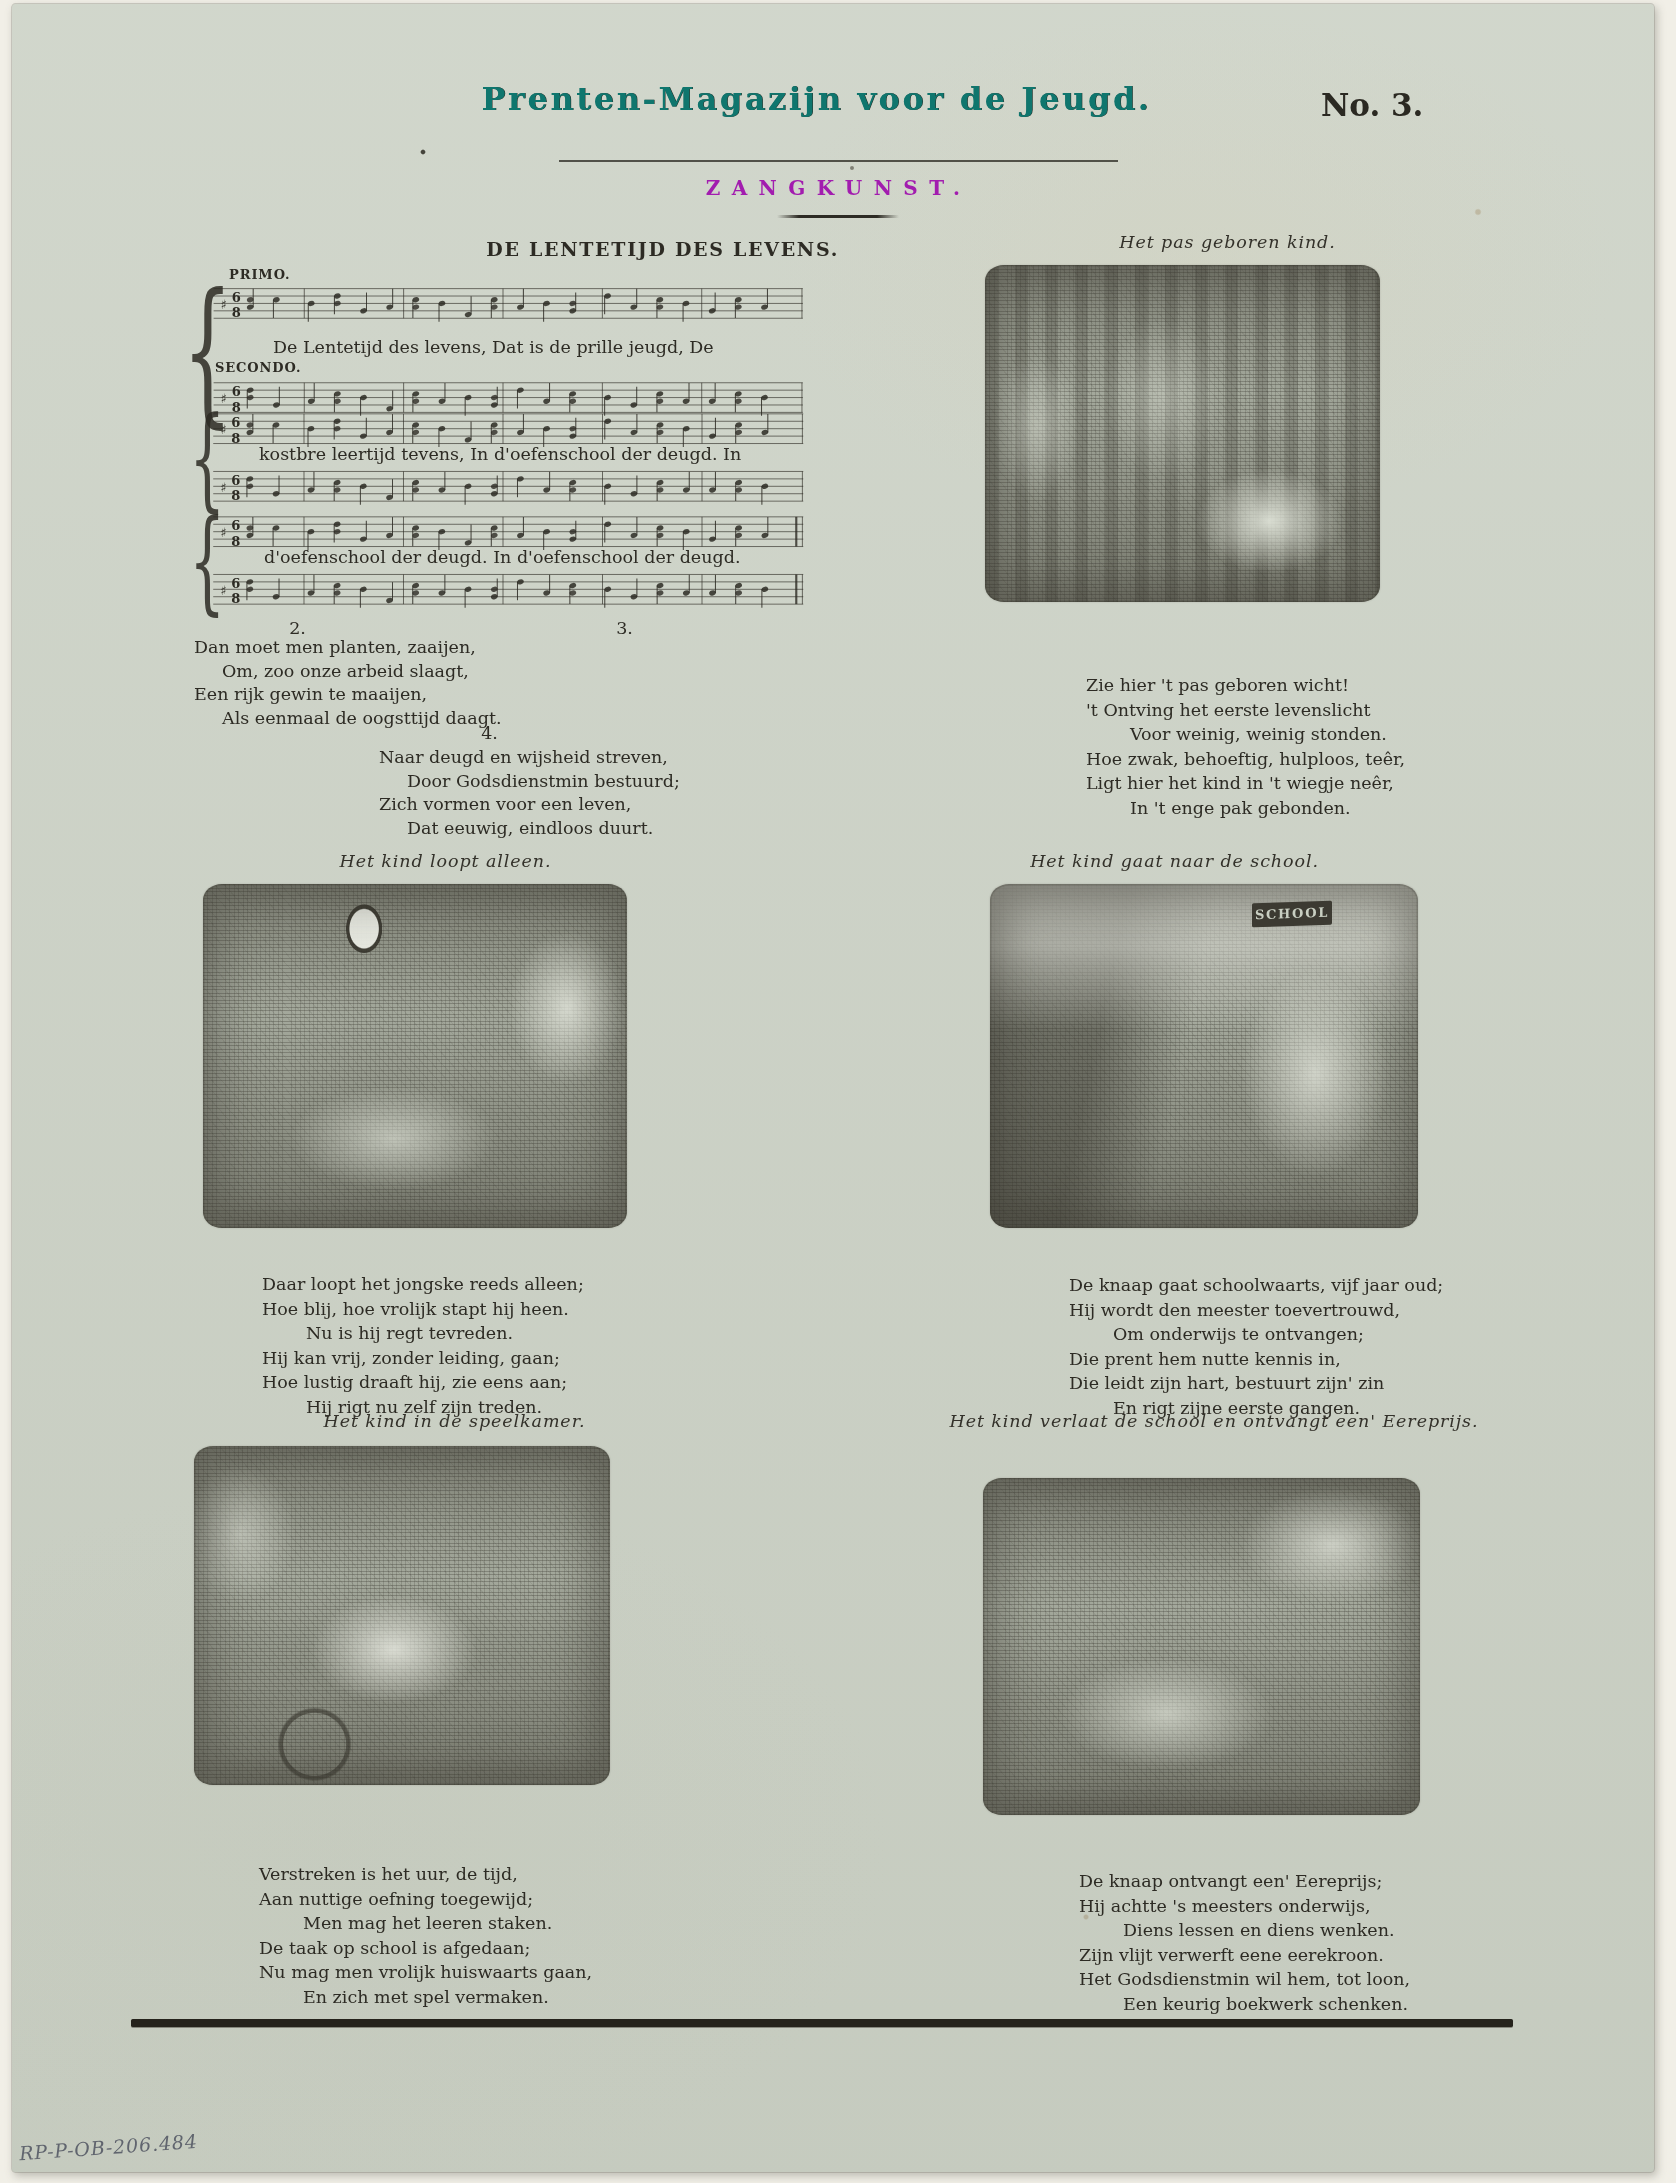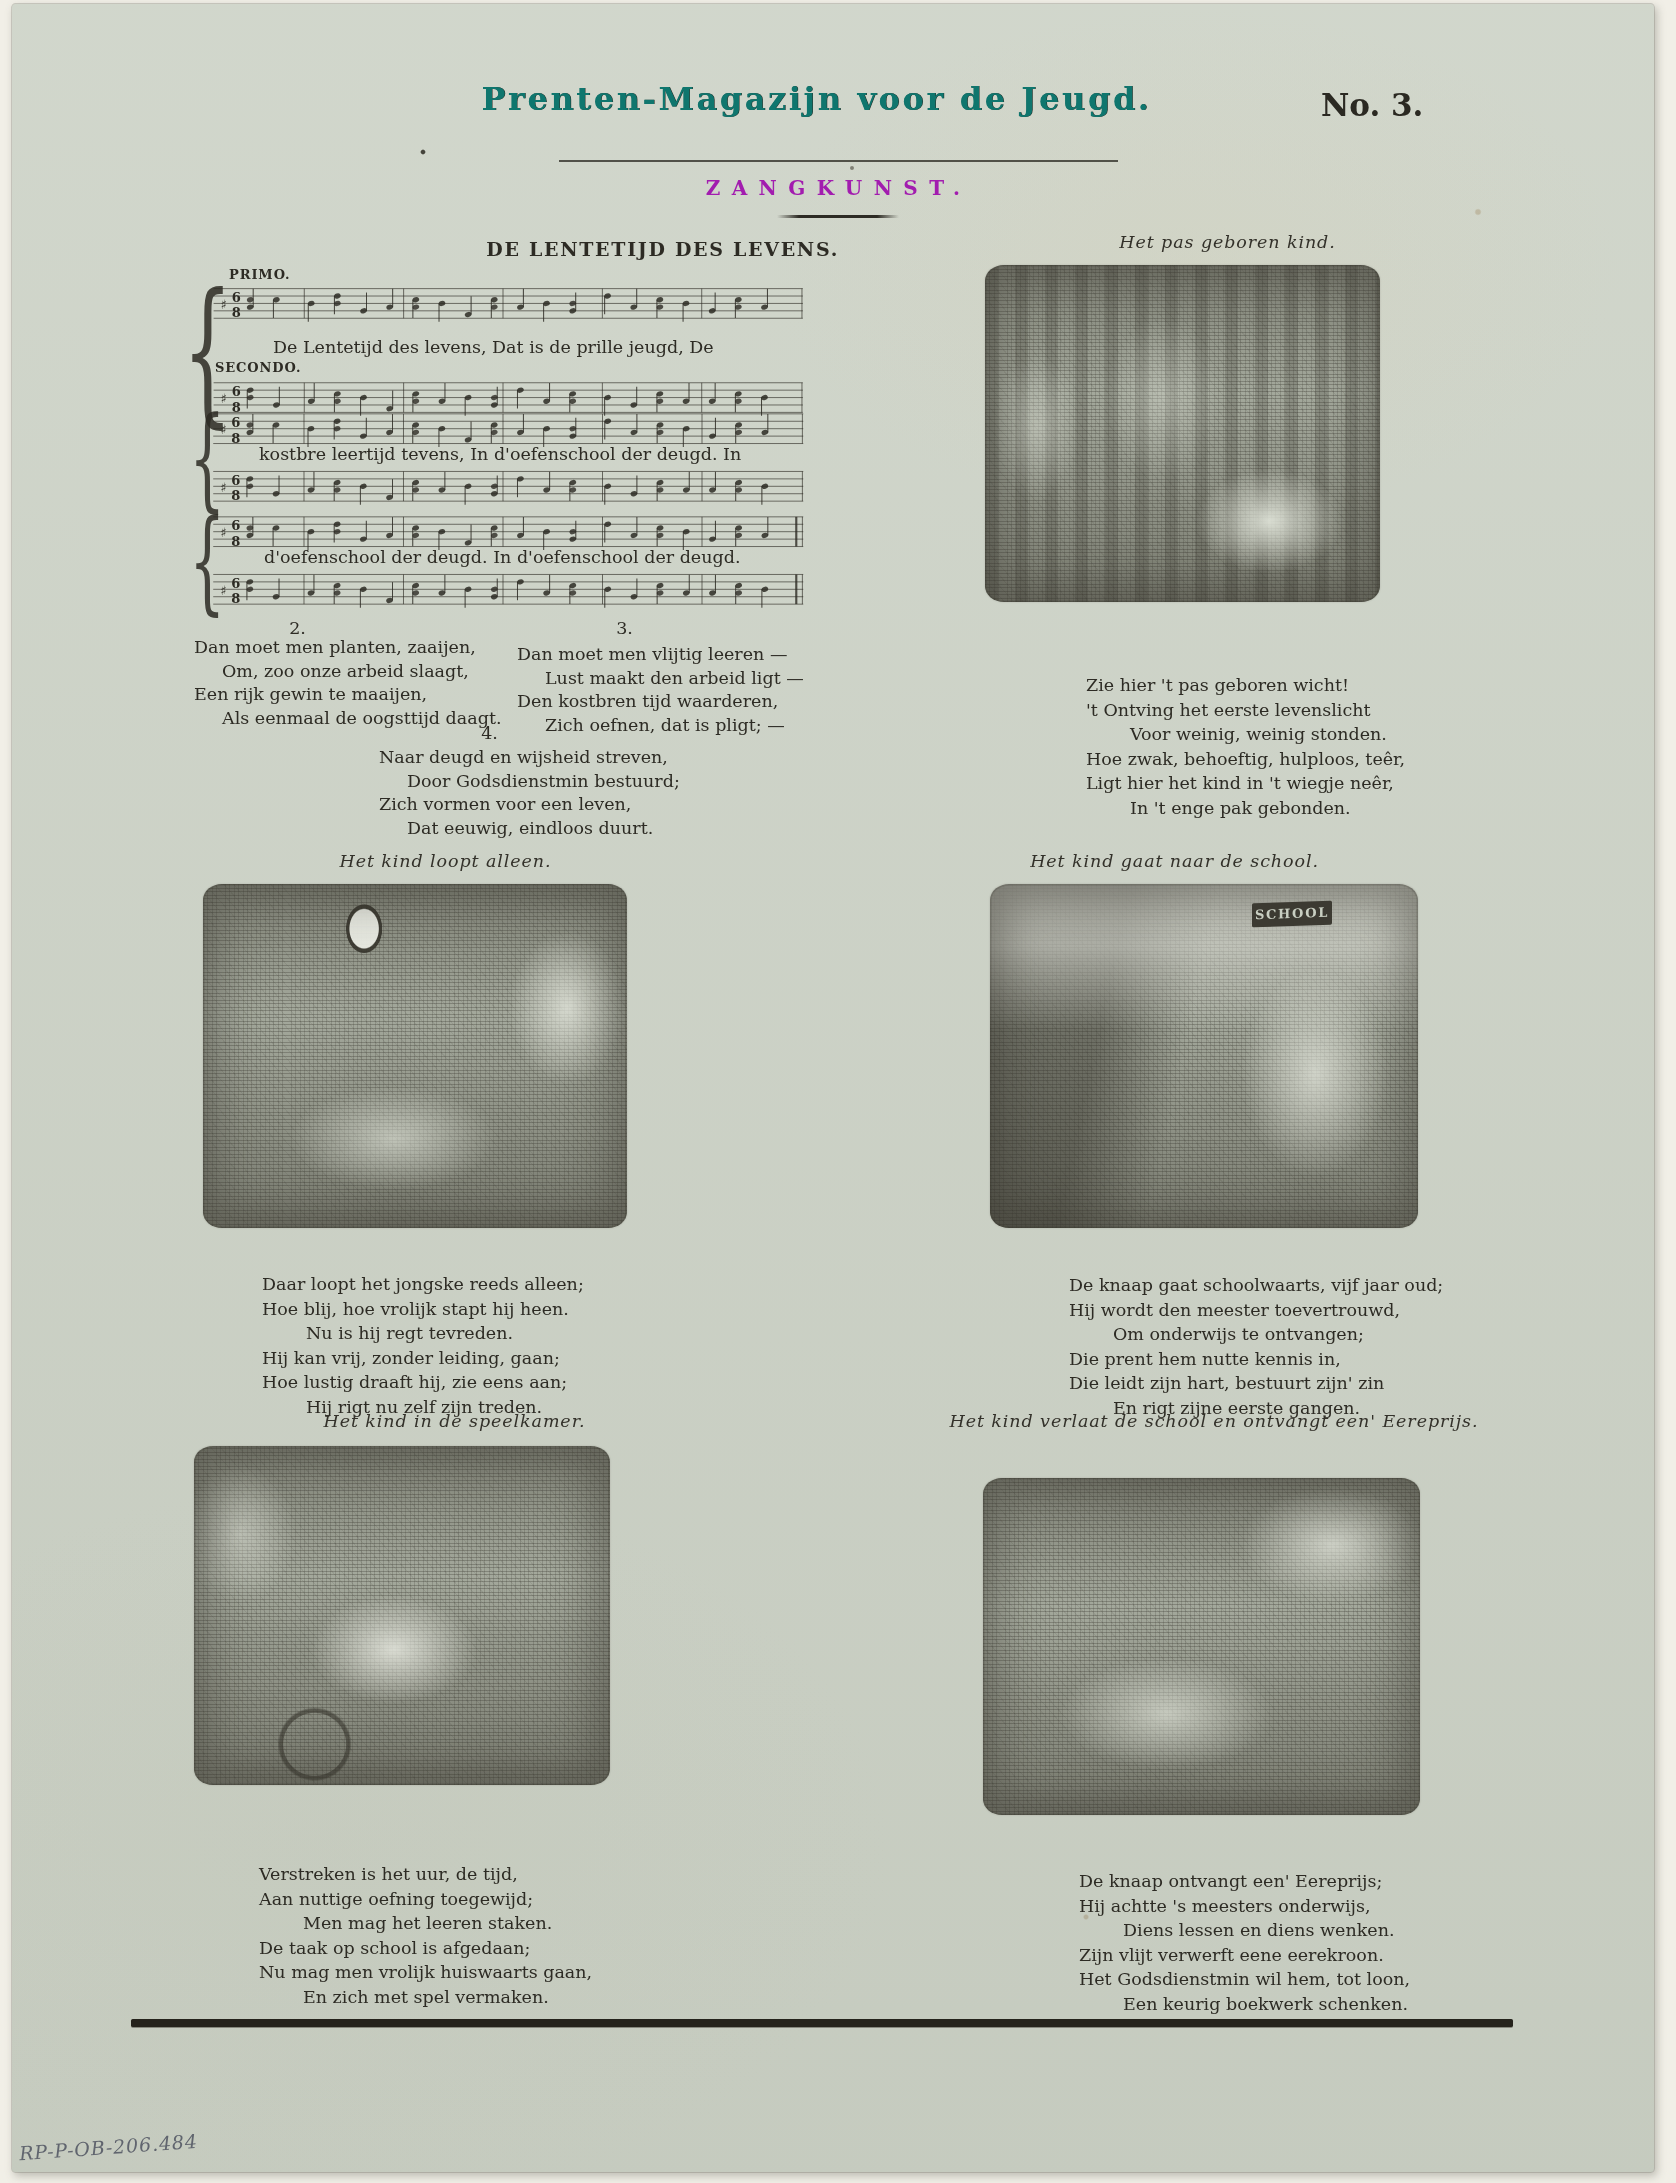--- a/index.html
+++ b/index.html
@@ -807,26 +807,20 @@
   <div class="abs lyric" style="left:264px;top:547px;">d'oefenschool der deugd. In d'oefenschool der deugd.</div>
 
   <div class="abs vnum" style="left:210px;top:618px;width:175px;">2.</div>
   <div class="abs vblock" style="left:194px;top:616px;margin-top:20px;">
     <div>Dan moet men planten, zaaijen,</div>
     <div class="ind">Om, zoo onze arbeid slaagt,</div>
     <div>Een rijk gewin te maaijen,</div>
     <div class="ind">Als eenmaal de oogsttijd daagt.</div>
   </div>
   <div class="abs vnum" style="left:533px;top:618px;width:183px;">3.</div>
-  <div class="abs vblock" style="left:517px;top:643px;">
-    <div>Dan moet men vlijtig leeren —</div>
-    <div class="ind">Lust maakt den arbeid ligt —</div>
-    <div>Den kostbren tijd waarderen,</div>
-    <div class="ind">Zich oefnen, dat is pligt; —</div>
-  </div>
 
   <div class="abs vnum" style="left:402px;top:723px;width:175px;">4.</div>
   <div class="abs vblock" style="left:379px;top:746px;">
     <div>Naar deugd en wijsheid streven,</div>
     <div class="ind">Door Godsdienstmin bestuurd;</div>
     <div>Zich vormen voor een leven,</div>
     <div class="ind">Dat eeuwig, eindloos duurt.</div>
   </div>
 
   <div class="abs caption center" style="left:1018px;top:232px;width:419px;">Het pas geboren kind.</div>

